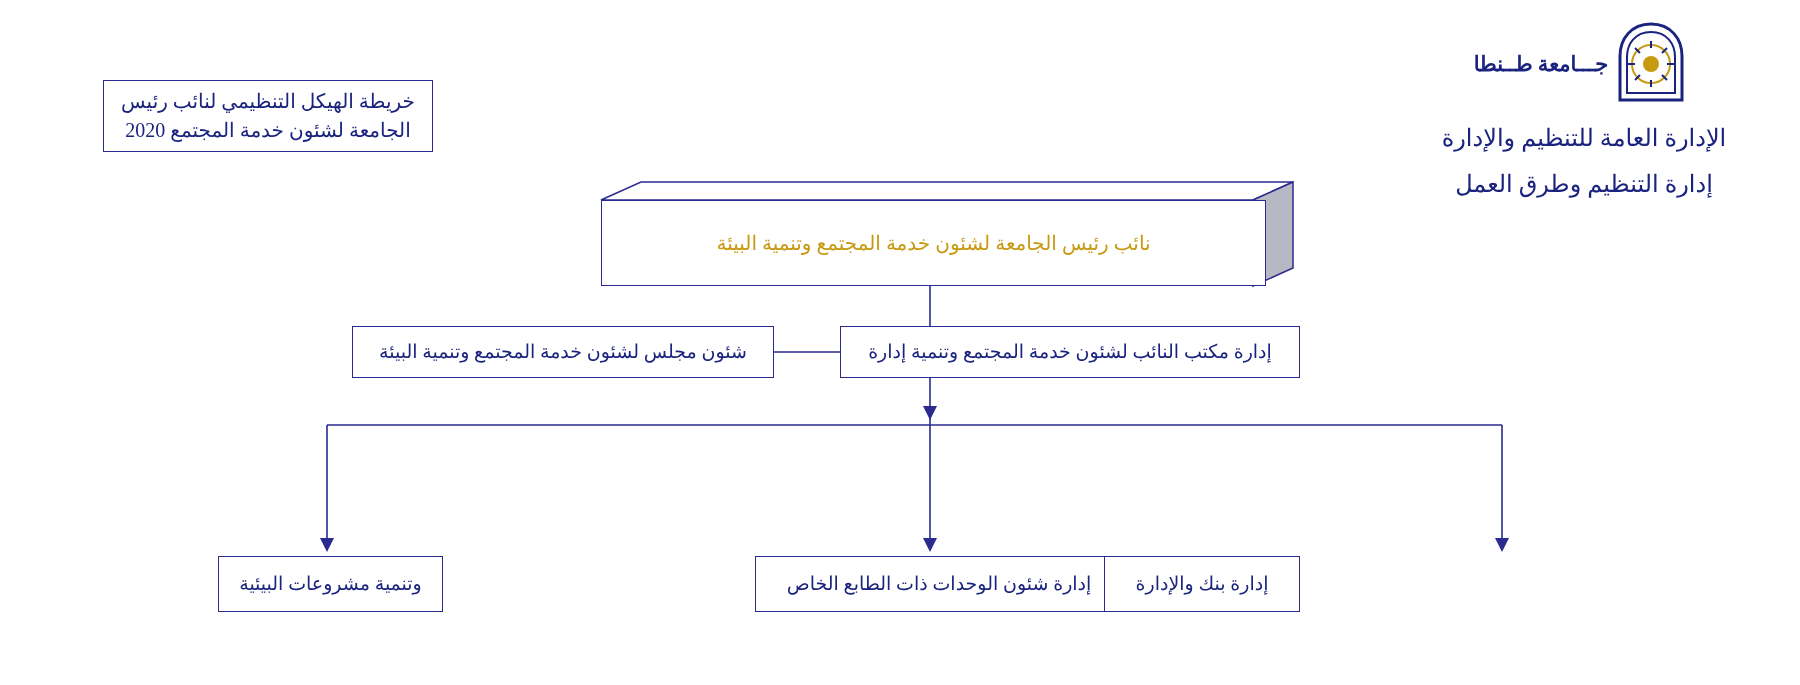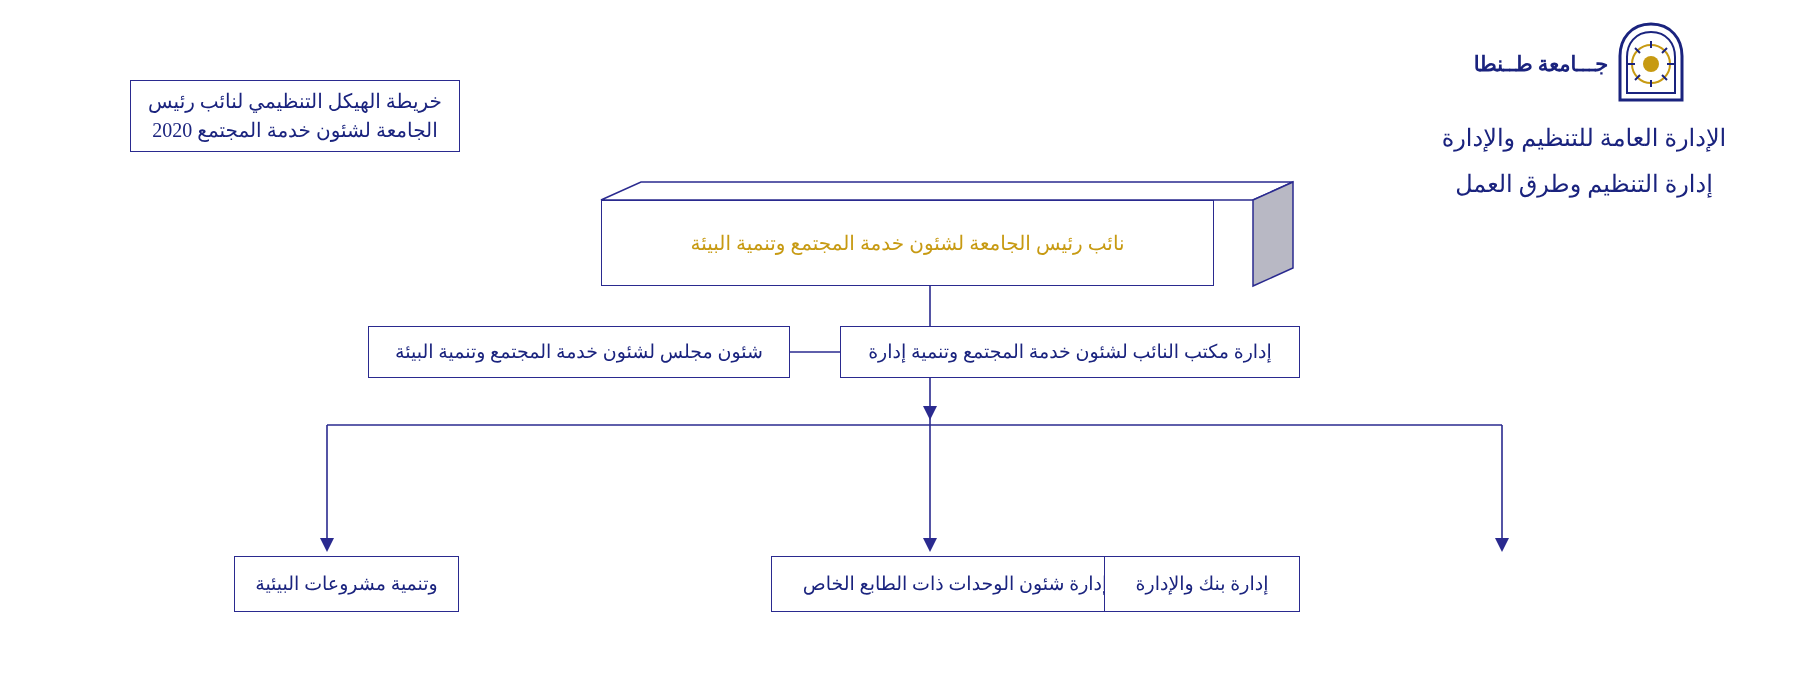--- a/index.html
+++ b/index.html
@@ -29,21 +29,20 @@
     box-sizing: border-box;
     display: flex;
     flex-direction: column;
     align-items: center;
     justify-content: center;
     text-align: center;
     color: #1a237e;
     font-size: 20px;
     line-height: 1.45;
     padding: 2px 8px;
-    margin-left: 27px;
   }
   
   .org-header {
     position: absolute;
     right: 36px;
     top: 20px;
     width: 360px;
     text-align: center;
     color: #1a237e;
   }
@@ -70,21 +69,21 @@
     position: absolute;
     left: 601px;
     top: 182px;
     width: 650px;
     height: 86px;
   }
   .box3d .face {
     position: absolute;
     left: 0;
     top: 18px;
-    width: 613px;
+    width: 665px;
     height: 86px;
     border: 1.5px solid #2a2a8f;
     background: #ffffff;
     box-sizing: border-box;
     display: flex;
     align-items: center;
     justify-content: center;
     text-align: right;
     color: #c79a12;
     font-size: 20px;
@@ -104,21 +103,20 @@
     background: #ffffff;
     box-sizing: border-box;
     display: flex;
     align-items: center;
     justify-content: center;
     text-align: center;
     color: #1a237e;
     font-size: 19px;
     line-height: 1.35;
     padding: 2px 10px;
-    margin-left: 16px;
   }
   #node-council   { left: 352px;  top: 326px; width: 422px; height: 52px; }
   #node-office    { right: 500px; top: 326px; width: 460px; height: 52px; }
   #node-projects  { left: 218px;  top: 556px; width: 225px; height: 56px; }
   #node-units     { left: 755px;  top: 556px; width: 368px; height: 56px; }
   #node-databank  { right: 500px; top: 556px; width: 196px; height: 56px; }
 
   svg#wires {
     position: absolute;
     left: 0;

